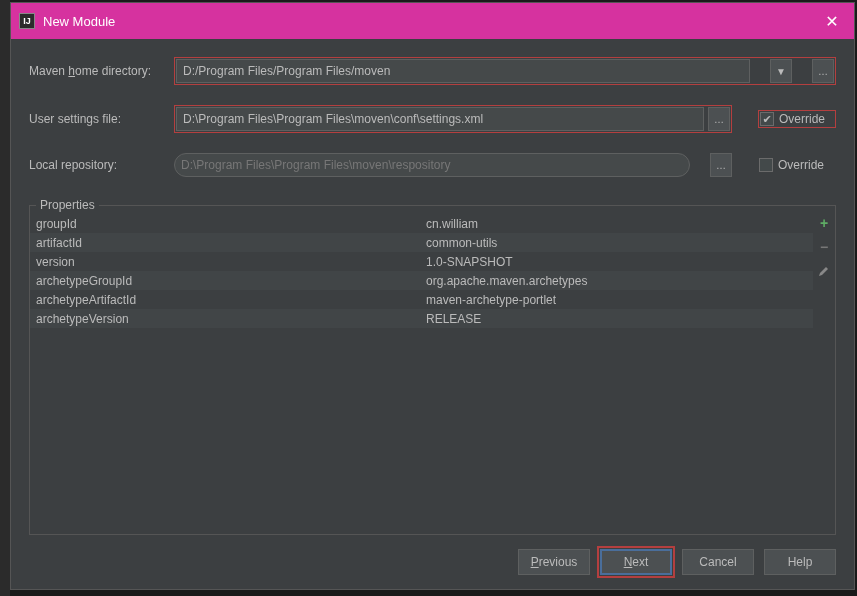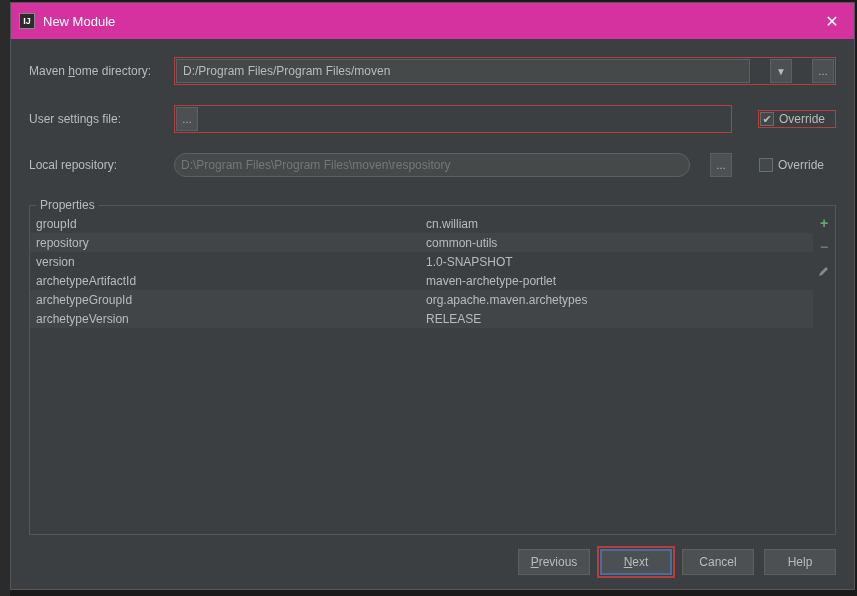--- a/index.html
+++ b/index.html
@@ -225,20 +225,21 @@
         <div class="dropdown-btn">▼</div>
         <div class="browse-btn">…</div>
       </div>
     </div>
 
 
     <div class="form-row">
       <div class="form-label">User settings file:</div>
       <div class="field-group">
         <div class="highlight-red-wrap" style="flex:1;display:flex;gap:4px;">
+          <input class="text-field" value="D:\Program Files\Program Files\moven\conf\settings.xml" style="">
           <div class="browse-btn">…</div>
         </div>
         <div class="checkbox-group highlight-red-wrap">
           <span class="checkbox">✔</span>
           <span>Override</span>
         </div>
       </div>
     </div>
 
     <div class="form-row">
@@ -254,34 +255,34 @@
     </div>
 
     <div class="properties-panel">
       <span class="properties-label">Properties</span>
       <div class="properties-table" id="props-table">
           <div class="prop-row even">
             <div class="prop-key">groupId</div>
             <div class="prop-val">cn.william</div>
           </div>
           <div class="prop-row odd">
-            <div class="prop-key">repository</div>
+            <div class="prop-key">artifactId</div>
             <div class="prop-val">common-utils</div>
           </div>
           <div class="prop-row even">
             <div class="prop-key">version</div>
             <div class="prop-val">1.0-SNAPSHOT</div>
           </div>
+          <div class="prop-row odd">
+            <div class="prop-key">archetypeGroupId</div>
+            <div class="prop-val">org.apache.maven.archetypes</div>
+          </div>
           <div class="prop-row even">
             <div class="prop-key">archetypeArtifactId</div>
             <div class="prop-val">maven-archetype-portlet</div>
-          </div>
-          <div class="prop-row odd">
-            <div class="prop-key">archetypeGroupId</div>
-            <div class="prop-val">org.apache.maven.archetypes</div>
           </div>
           <div class="prop-row odd">
             <div class="prop-key">archetypeVersion</div>
             <div class="prop-val">RELEASE</div>
           </div>
         </div>
       <div class="toolbar-right">
         <div class="tool-btn add-icon">+</div>
         <div class="tool-btn remove-icon">−</div>
         <div class="tool-btn edit-icon">

